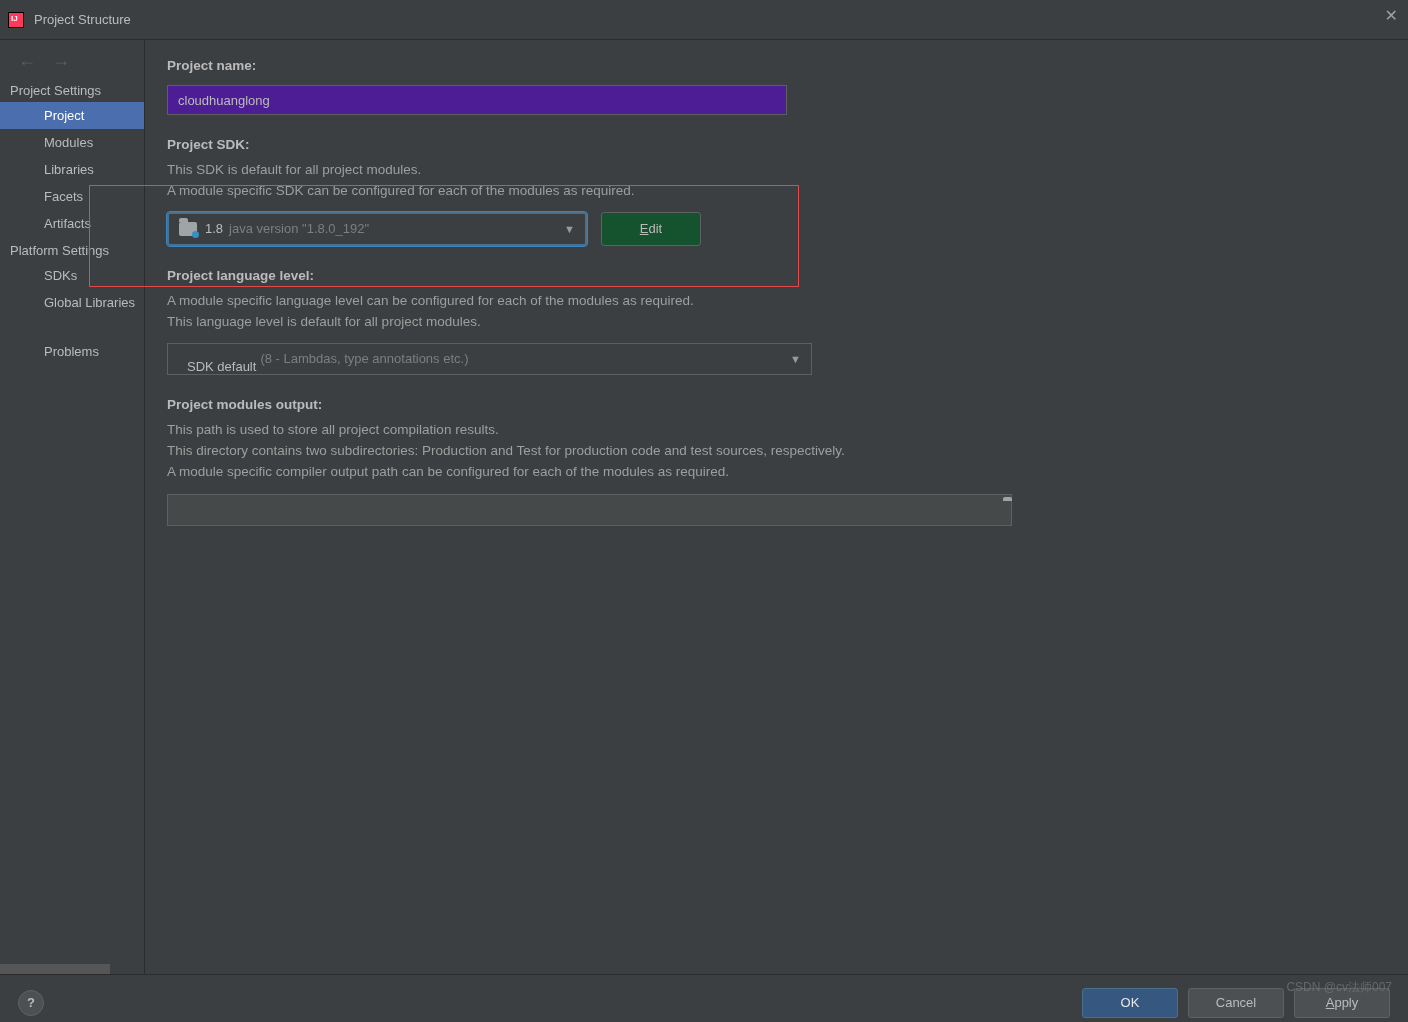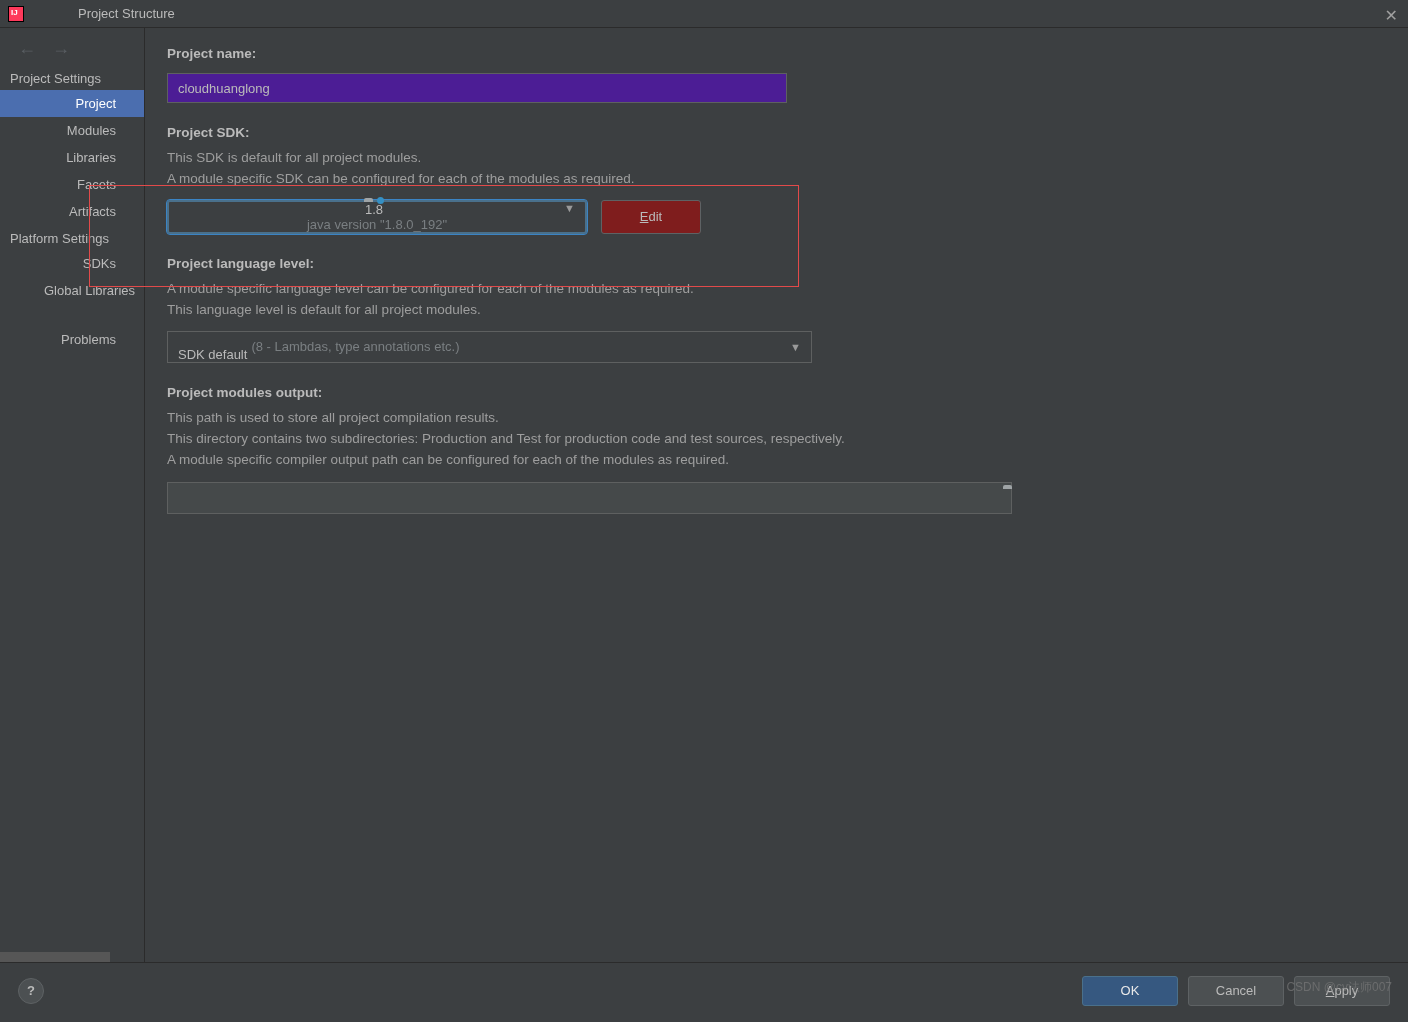--- a/index.html
+++ b/index.html
@@ -8,28 +8,27 @@
       font-size: 13px;
       background: #3c3f41;
       color: #bbbbbb;
       width: 1408px;
       height: 1022px;
       overflow: hidden;
       position: relative;
     }
     
     .titlebar {
-      height: 28px;
+      height: 40px;
       background: #3c3f41;
       border-bottom: 1px solid #2b2b2b;
       display: flex;
       align-items: center;
       padding: 0 8px;
       position: relative;
-      gap: 44px;
     }
     .titlebar-icon {
       width: 16px; height: 16px;
       background: #fe395b;
       border: 1px solid #000;
       position: relative;
       margin-right: 10px;
     }
     .titlebar-icon::after{
       content:"IJ"; color:#fff; font-size:8px; font-weight:bold;
@@ -62,21 +61,20 @@
     .section-header {
       color: #bbbbbb;
       padding: 6px 10px 4px 10px;
       font-size: 13px;
     }
     .sidebar-item {
       padding: 6px 28px 6px 44px;
       color: #bbbbbb;
       cursor: pointer;
       white-space: nowrap;
-      text-align: right;
     }
     .sidebar-item.selected {
       background: #4b6eaf;
       color: #ffffff;
     }
     .sidebar-scrollbar{
       position:absolute; bottom:0; left:0; height:10px; width:100%;
       background:#3c3f41;
     }
     .sidebar-scrollbar .thumb{
@@ -115,21 +113,20 @@
     .row { display:flex; align-items:center; gap:14px; margin-top:10px;}
     .sdk-select{
       width: 420px; height: 34px;
       background:#3c3f41;
       border:2px solid #4a708b;
       outline:1px solid #3b84c4;
       border-radius:3px;
       display:flex; align-items:center;
       padding:0 10px; position:relative;
       cursor:pointer;
-      flex-direction:column;
     }
     .sdk-select .folder-icon{
       width:18px;height:14px;background:#9fa4a6;border-radius:2px;
       position:relative; margin-right:8px;
     }
     .sdk-select .folder-icon::before{
       content:""; position:absolute; top:-4px; left:0; width:9px;height:4px;
       background:#9fa4a6; border-radius:2px 2px 0 0;
     }
     .sdk-select .folder-icon::after{
@@ -137,28 +134,28 @@
       width:7px;height:7px;border-radius:50%;
       background:#3590c4;
     }
     .sdk-select .sdk-main{ color:#bbbbbb; margin-right:6px;}
     .sdk-select .sdk-sub{ color:#7a7f82;}
     .sdk-select .chev{
       position:absolute; right:10px; color:#9a9a9a; font-size:11px;
     }
     .edit-btn{
       height:34px; width:100px;
-      background:#7f1d1d; border:1px solid #5e6264; color:#bbbbbb;
+      background:#14532d; border:1px solid #5e6264; color:#bbbbbb;
       border-radius:3px; cursor:pointer; font-size:13px;
     }
     .edit-btn .ul{ text-decoration: underline; }
     .lang-select{
       width: 645px; height:32px;
       background:#3c3f41; border:1px solid #5e6060;
-      display:flex; align-items:center; padding:0 10px;
+      display:flex; align-items:center; padding:0 19px;
       margin-top:10px; position:relative; cursor:pointer;
     }
     .lang-select .main{ color:#bbbbbb; margin-right:4px;}
     .lang-select .sub{ color:#7a7f82;}
     .lang-select .chev{ position:absolute; right:10px; color:#9a9a9a; font-size:11px;}
     .output-field{
       width: 845px; height:32px;
       background:#45494a; border:1px solid #5e6060;
       display:flex; align-items:center; padding:0 8px;
       margin-top:12px; position:relative;

